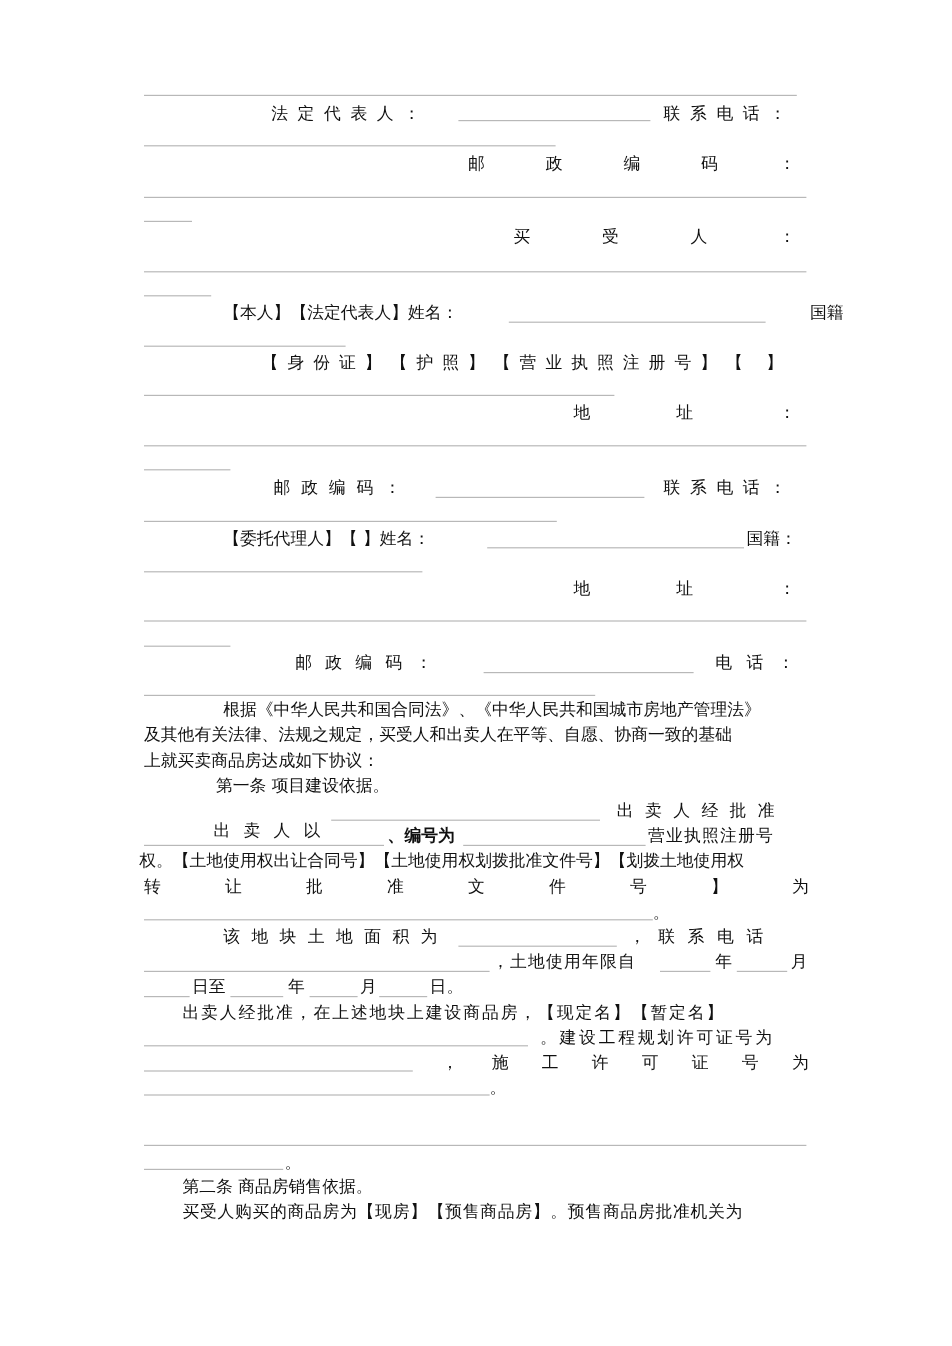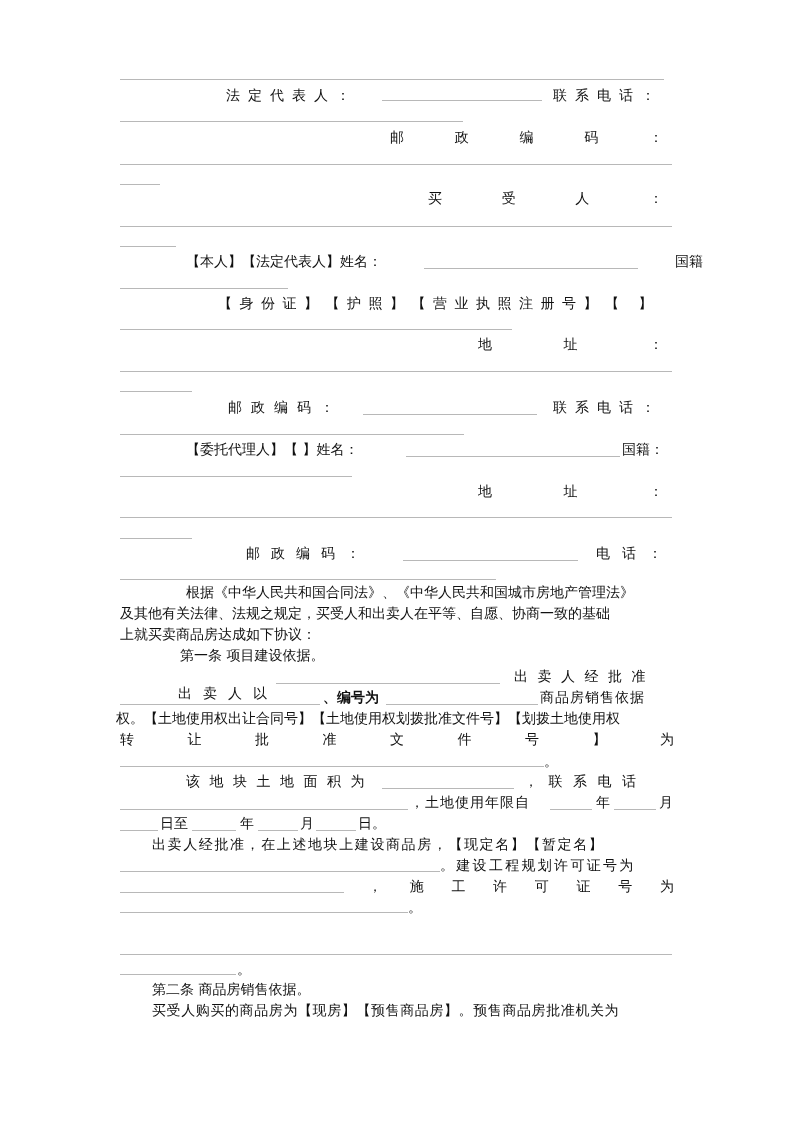--- a/index.html
+++ b/index.html
@@ -82,21 +82,21 @@
 
 <div class="t" style="left:180px;top:646px;">第一条 项目建设依据。</div>
 
 <div class="t" style="left:178px;top:684px;letter-spacing:11px;">出卖人以</div>
 <div class="ln" style="left:276px;top:683px;width:224px;"></div>
 <div class="t" style="left:514px;top:667px;letter-spacing:9.5px;">出卖人经批准</div>
 
 <div class="ln" style="left:120px;top:704px;width:200px;"></div>
 <div class="t" style="left:323px;top:688px;font-weight:bold;">、编号为</div>
 <div class="ln" style="left:386px;top:704px;width:152px;"></div>
-<div class="t" style="left:540px;top:688px;letter-spacing:1px;">商品房销售依据</div>
+<div class="t" style="left:540px;top:688px;letter-spacing:1px;">营业执照注册号</div>
 
 <div class="t" style="left:116px;top:709px;">权。【土地使用权出让合同号】【土地使用权划拨批准文件号】【划拨土地使用权</div>
 
 <div class="t just" style="left:120px;top:730px;width:554px;">
   <span>转</span>
     <span>让</span>
     <span>批</span>
     <span>准</span>
     <span>文</span>
     <span>件</span>
@@ -123,21 +123,21 @@
 <div class="ln" style="left:192px;top:830px;width:44px;"></div>
 <div class="t" style="left:240px;top:814px;">年</div>
 <div class="ln" style="left:258px;top:830px;width:40px;"></div>
 <div class="t" style="left:300px;top:814px;">月</div>
 <div class="ln" style="left:316px;top:830px;width:40px;"></div>
 <div class="t" style="left:358px;top:814px;">日。</div>
 
 <div class="t" style="left:152px;top:835px;letter-spacing:1.6px;">出卖人经批准，在上述地块上建设商品房，【现定名】【暂定名】</div>
 
 <div class="ln" style="left:120px;top:871px;width:320px;"></div>
-<div class="t" style="left:440px;top:856px;letter-spacing:2.3px;">。建设工程规划许可证号为</div>
+<div class="t" style="left:450px;top:856px;letter-spacing:2.3px;">。建设工程规划许可证号为</div>
 
 <div class="ln" style="left:120px;top:892px;width:224px;"></div>
 <div class="t just" style="left:368px;top:877px;width:306px;">
   <span>，</span>
     <span>施</span>
     <span>工</span>
     <span>许</span>
     <span>可</span>
     <span>证</span>
     <span>号</span>

